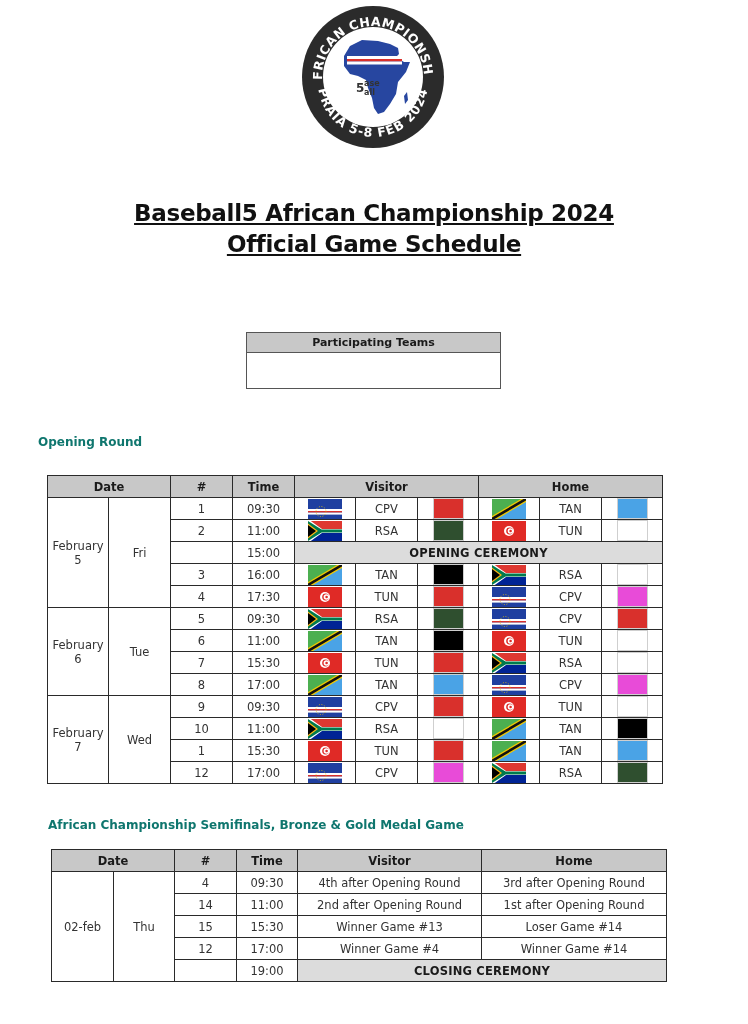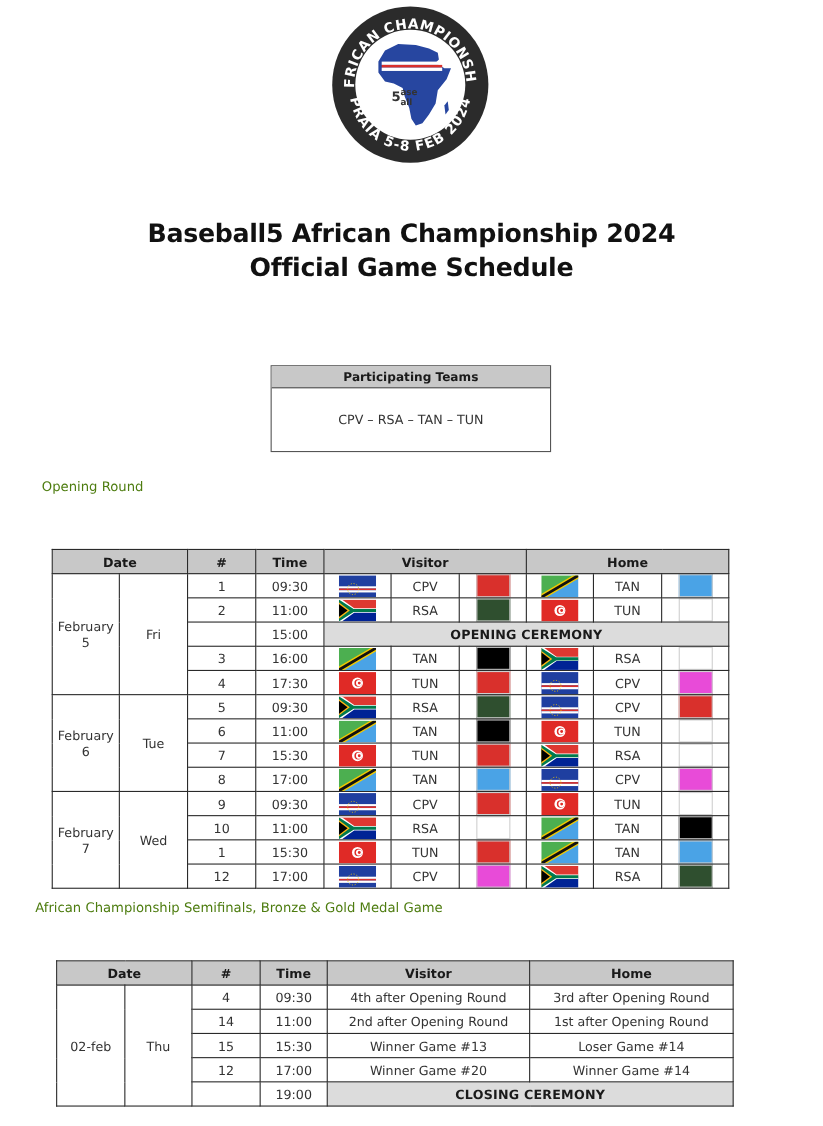--- a/index.html
+++ b/index.html
@@ -1,33 +1,33 @@
 <!DOCTYPE html>
 <html><head>
 <meta charset="utf-8">
 <style>
   * { box-sizing: border-box; margin: 0; padding: 0; }
   html, body { width: 748px; height: 1024px; background: #ffffff; overflow: hidden; }
   body { font-family: "DejaVu Sans", "Liberation Sans", sans-serif; color: #1a1a1a; position: relative; }
 
   .logo { position: absolute; left: 300px; top: 4px; width: 146px; height: 146px; }
 
-  .title { position: absolute; left: 0; width: 748px; text-align: center; font-weight: bold; font-size: 23px; color: #111; letter-spacing: -0.3px; }
+  .title { position: absolute; left: 0; width: 748px; text-align: center; font-weight: bold; font-size: 23px; color: #111; letter-spacing: -0.3px; text-decoration: underline; }
   .title.l1 { top: 200px; }
   .title.l2 { top: 231px; }
 
-  .teams-box { position: absolute; left: 246px; top: 332px; width: 255px; height: 79px; border: 1px solid #555; }
+  .teams-box { position: absolute; left: 246px; top: 332px; width: 255px; height: 57px; border: 1px solid #555; }
   .teams-box .hdr { height: 20px; background: #c8c8c8; border-bottom: 1px solid #555; font-size: 11px; font-weight: bold; text-align: center; line-height: 20px; }
   .teams-box .body { height: 57px; font-size: 11.5px; text-align: center; line-height: 57px; color: #333; }
 
-  .section { position: absolute; font-size: 12px; font-weight: normal; color: #4d7c0f; }
+  .section { position: absolute; font-size: 12px; font-weight: bold; color: #0f766e; }
   .section.s1 { left: 38px; top: 435px; }
-  .section.s2 { left: 32px; top: 818px; text-align: center; }
-
-  table { position: absolute; border-collapse: collapse; table-layout: fixed; font-size: 11.5px; margin-top: 24px; }
+  .section.s2 { left: 48px; top: 818px; text-align: center; }
+
+  table { position: absolute; border-collapse: collapse; table-layout: fixed; font-size: 11.5px; }
   td, th { border: 1.5px solid #2a2a2a; text-align: center; vertical-align: middle; height: 22px; padding: 0; color: #333; font-weight: normal; }
   th { background: #c8c8c8; font-weight: bold; color: #1a1a1a; font-size: 11.5px; }
   td.cer { background: #dcdcdc; font-weight: bold; color: #1a1a1a; letter-spacing: 0.2px; }
   td.flagcell, td.colorcell { padding: 0; }
   .flag { display: block; margin: 0 auto; width: 34px; height: 20px; position: relative; overflow: hidden; }
   .swatch { display: block; margin: 0 auto; width: 31px; height: 21px; border: 1px solid #cfcfcf; }
 
   #t1 { left: 47px; top: 475px; width: 615px; }
   #t2 { left: 51px; top: 849px; width: 615px; }
 </style>
@@ -58,21 +58,20 @@
     <text x="64" y="82" font-family="DejaVu Sans, sans-serif" font-size="8" font-weight="bold" fill="#333">ase</text>
     <text x="64" y="91" font-family="DejaVu Sans, sans-serif" font-size="8" font-weight="bold" fill="#333">all</text>
   </svg>
 </div>
 
 <div class="title l1">Baseball5 African Championship 2024</div>
 <div class="title l2">Official Game Schedule</div>
 
 <div class="teams-box">
   <div class="hdr">Participating Teams</div>
-  <div class="body">CPV – RSA – TAN – TUN</div>
 </div>
 
 <div class="section s1">Opening Round</div>
 
 <table id="t1">
   <colgroup>
     <col style="width:61px">
       <col style="width:62px">
       <col style="width:62px">
       <col style="width:62px">
@@ -510,21 +509,21 @@
     </tr>
     <tr>
       <td>15</td>
       <td>15:30</td>
       <td>Winner Game #13</td>
       <td>Loser Game #14</td>
     </tr>
     <tr>
       <td>12</td>
       <td>17:00</td>
-      <td>Winner Game #20</td>
+      <td>Winner Game #4</td>
       <td>Winner Game #14</td>
     </tr>
     <tr>
       <td></td>
       <td>19:00</td>
       <td colspan="2" class="cer">CLOSING CEREMONY</td>
     </tr>
   </tbody>
 </table>
 

